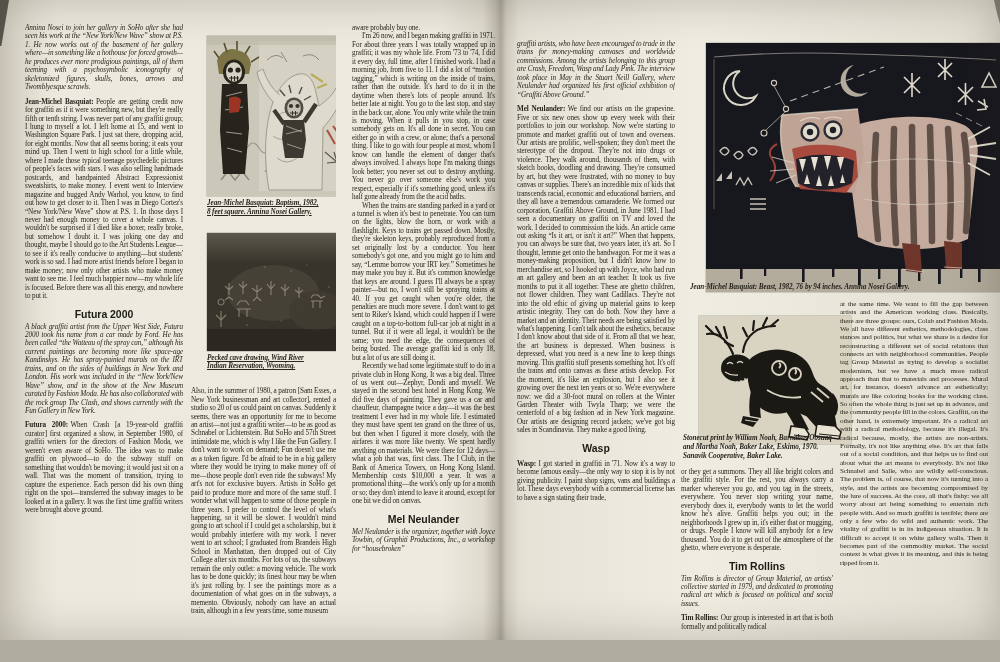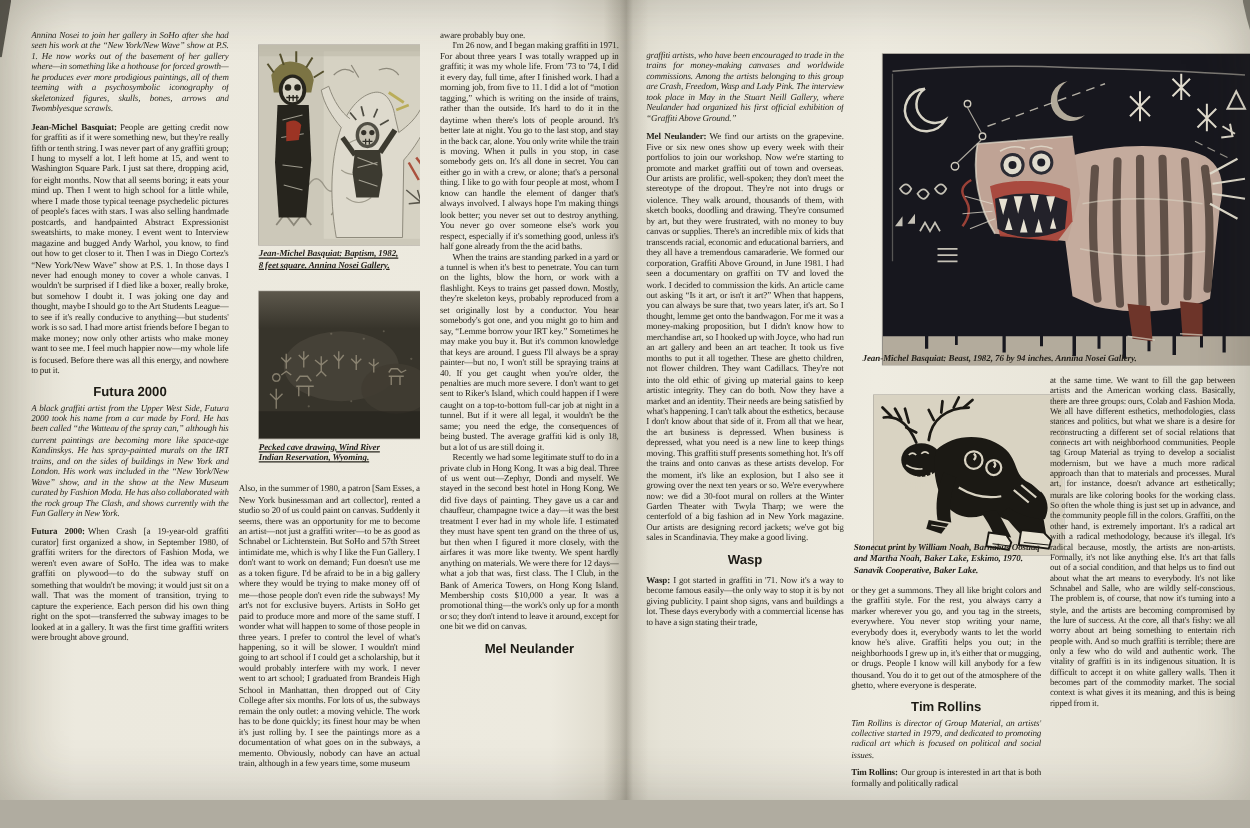--- a/index.html
+++ b/index.html
@@ -127,20 +127,21 @@
     </figure>
     <p class="flush" style="margin-top:9px;">Also, in the summer of 1980, a patron [Sam Esses, a New York businessman and art collector], rented a studio so 20 of us could paint on canvas. Suddenly it seems, there was an opportunity for me to become an artist—not just a graffiti writer—to be as good as Schnabel or Lichtenstein. But SoHo and 57th Street intimidate me, which is why I like the Fun Gallery. I don't want to work on demand; Fun doesn't use me as a token figure. I'd be afraid to be in a big gallery where they would be trying to make money off of me—those people don't even ride the subways! My art's not for exclusive buyers. Artists in SoHo get paid to produce more and more of the same stuff. I wonder what will happen to some of those people in three years. I prefer to control the level of what's happening, so it will be slower. I wouldn't mind going to art school if I could get a scholarship, but it would probably interfere with my work. I never went to art school; I graduated from Brandeis High School in Manhattan, then dropped out of City College after six months. For lots of us, the subways remain the only outlet: a moving vehicle. The work has to be done quickly; its finest hour may be when it's just rolling by. I see the paintings more as a documentation of what goes on in the subways, a memento. Obviously, nobody can have an actual train, although in a few years time, some museum</p>
   </div>
 
   <div class="col" style="left:352px;top:24px;width:143px;height:612px;">
     <p class="flush">aware probably buy one.</p>
     <p>I'm 26 now, and I began making graffiti in 1971. For about three years I was totally wrapped up in graffiti; it was my whole life. From '73 to '74, I did it every day, full time, after I finished work. I had a morning job, from five to 11. I did a lot of “motion tagging,” which is writing on the inside of trains, rather than the outside. It's hard to do it in the daytime when there's lots of people around. It's better late at night. You go to the last stop, and stay in the back car, alone. You only write while the train is moving. When it pulls in you stop, in case somebody gets on. It's all done in secret. You can either go in with a crew, or alone; that's a personal thing. I like to go with four people at most, whom I know can handle the element of danger that's always involved. I always hope I'm making things look better; you never set out to destroy anything. You never go over someone else's work you respect, especially if it's something good, unless it's half gone already from the the acid baths.</p>
     <p>When the trains are standing parked in a yard or a tunnel is when it's best to penetrate. You can turn on the lights, blow the horn, or work with a flashlight. Keys to trains get passed down. Mostly, they're skeleton keys, probably reproduced from a set originally lost by a conductor. You hear somebody's got one, and you might go to him and say, “Lemme borrow your IRT key.” Sometimes he may make you buy it. But it's common knowledge that keys are around. I guess I'll always be a spray painter—but no, I won't still be spraying trains at 40. If you get caught when you're older, the penalties are much more severe. I don't want to get sent to Riker's Island, which could happen if I were caught on a top-to-bottom full-car job at night in a tunnel. But if it were all legal, it wouldn't be the same; you need the edge, the consequences of being busted. The average graffiti kid is only 18, but a lot of us are still doing it.</p>
     <p>Recently we had some legitimate stuff to do in a private club in Hong Kong. It was a big deal. Three of us went out—Zephyr, Dondi and myself. We stayed in the second best hotel in Hong Kong. We did five days of painting. They gave us a car and chauffeur, champagne twice a day—it was the best treatment I ever had in my whole life. I estimated they must have spent ten grand on the three of us, but then when I figured it more closely, with the airfares it was more like twenty. We spent hardly anything on materials. We were there for 12 days—what a job that was, first class. The I Club, in the Bank of America Towers, on Hong Kong Island. Membership costs $10,000 a year. It was a promotional thing—the work's only up for a month or so; they don't intend to leave it around, except for one bit we did on canvas.</p>
     <h2 class="sec">Mel Neulander</h2>
+    <p class="flush bio">Mel Neulander is the organizer, together with Joyce Towbin, of Graphiti Productions, Inc., a workshop for “housebroken”</p>
   </div>
 
   <div class="folio" id="folio-l" style="left:25px;top:640px;">
     <span class="num">36</span><span>ART IN AMERICA</span>
   </div>
 
   <div class="col" style="left:517px;top:40px;width:158px;height:614px;">
     <p class="flush bio">graffiti artists, who have been encouraged to trade in the trains for money-making canvases and worldwide commissions. Among the artists belonging to this group are Crash, Freedom, Wasp and Lady Pink. The interview took place in May in the Stuart Neill Gallery, where Neulander had organized his first official exhibition of “Graffiti Above Ground.”</p>
     <p class="flush sp"><span class="speaker">Mel Neulander:</span><span>We find our artists on the grapevine. Five or six new ones show up every week with their portfolios to join our workshop. Now we're starting to promote and market graffiti out of town and overseas. Our artists are prolific, well-spoken; they don't meet the stereotype of the dropout. They're not into drugs or violence. They walk around, thousands of them, with sketch books, doodling and drawing. They're consumed by art, but they were frustrated, with no money to buy canvas or supplies. There's an incredible mix of kids that transcends racial, economic and educational barriers, and they all have a tremendous camaraderie. We formed our corporation, Graffiti Above Ground, in June 1981. I had seen a documentary on graffiti on TV and loved the work. I decided to commission the kids. An article came out asking “Is it art, or isn't it art?” When that happens, you can always be sure that, two years later, it's art. So I thought, lemme get onto the bandwagon. For me it was a money-making proposition, but I didn't know how to merchandise art, so I hooked up with Joyce, who had run an art gallery and been an art teacher. It took us five months to put it all together. These are ghetto children, not flower children. They want Cadillacs. They're not into the old ethic of giving up material gains to keep artistic integrity. They can do both. Now they have a market and an identity. Their needs are being satisfied by what's happening. I can't talk about the esthetics, because I don't know about that side of it. From all that we hear, the art business is depressed. When business is depressed, what you need is a new line to keep things moving. This graffiti stuff presents something hot. It's off the trains and onto canvas as these artists develop. For the moment, it's like an explosion, but I also see it growing over the next ten years or so. We're everywhere now: we did a 30-foot mural on rollers at the Winter Garden Theater with Twyla Tharp; we were the centerfold of a big fashion ad in New York magazine. Our artists are designing record jackets; we've got big sales in Scandinavia. They make a good living.</span></p>
     <h2 class="sec">Wasp</h2>

